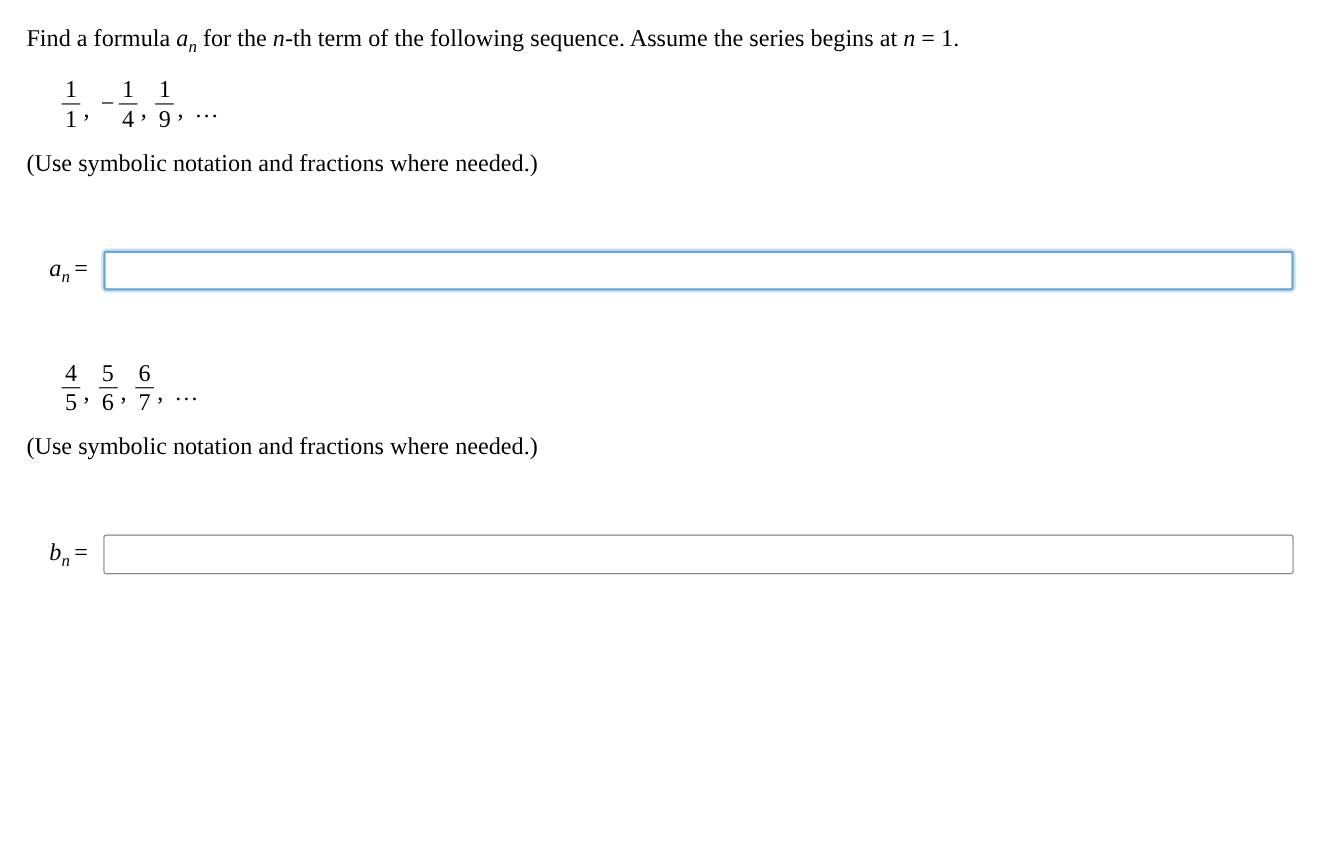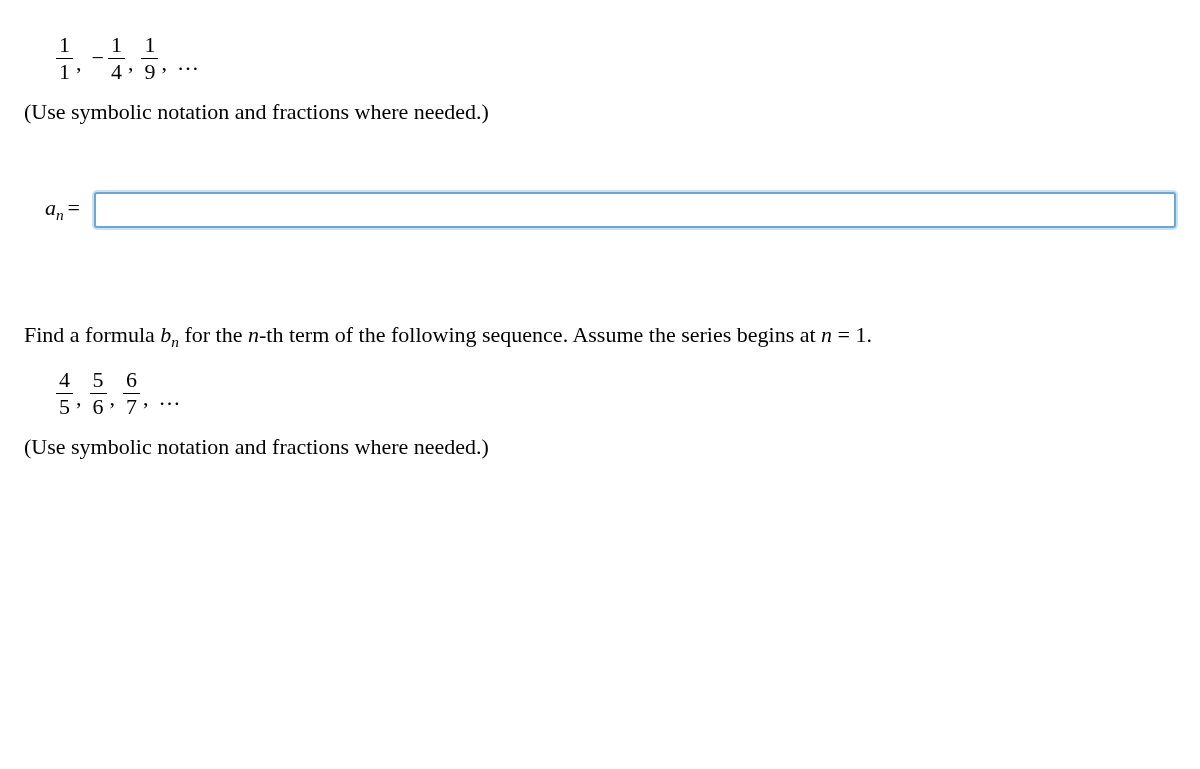--- a/index.html
+++ b/index.html
@@ -54,21 +54,21 @@
       margin-bottom: 4px;
       letter-spacing: 2px;
     }
     .hint-text {
       margin-top: 4px;
     }
     .answer-row {
       display: flex;
       align-items: center;
       margin-top: 64px;
-      margin-bottom: 92px;
+      margin-bottom: 64px;
     }
     .answer-label {
       font-style: italic;
       margin-right: 14px;
       white-space: nowrap;
       min-width: 56px;
       text-align: right;
     }
     .answer-label .sub {
       font-size: 0.7em;
@@ -99,20 +99,23 @@
     .sub-text {
       font-size: 0.7em;
       vertical-align: sub;
       font-style: italic;
     }
   </style>
 </head>
 <body>
 
 <div class="problem-block">
+  <div class="question-text">
+    <span>Find a formula </span><span class="italic-var">a</span><span class="sub-text">n</span><span> for the </span><span class="italic-var">n</span><span>-th term of the following sequence. Assume the series begins at </span><span class="italic-var">n</span><span> = 1.</span>
+  </div>
 
   <div class="sequence-display">
     <span class="fraction">
       <span class="num">1</span>
       <span class="den">1</span>
     </span>
     <span class="comma">,</span>
     <span class="minus">−</span>
     <span class="fraction">
       <span class="num">1</span>
@@ -131,23 +134,20 @@
 
   <div class="answer-row">
     <span class="answer-label">
       <span>a</span><span class="sub">n</span><span class="eq">=</span>
     </span>
     <input type="text" class="answer-input focused" autofocus="" style="">
   </div>
 </div>
 
 <div class="problem-block">
-  <div class="question-text">
-    <span>Find a formula </span><span class="italic-var">b</span><span class="sub-text">n</span><span> for the </span><span class="italic-var">n</span><span>-th term of the following sequence. Assume the series begins at </span><span class="italic-var">n</span><span> = 1.</span>
-  </div>
 
   <div class="sequence-display">
     <span class="fraction">
       <span class="num">4</span>
       <span class="den">5</span>
     </span>
     <span class="comma">,</span>
     <span class="fraction">
       <span class="num">5</span>
       <span class="den">6</span>
@@ -156,13 +156,19 @@
     <span class="fraction">
       <span class="num">6</span>
       <span class="den">7</span>
     </span>
     <span class="comma">,</span>
     <span class="dots">…</span>
   </div>
 
   <div class="hint-text">(Use symbolic notation and fractions where needed.)</div>
 
+  <div class="answer-row">
+    <span class="answer-label">
+      <span>b</span><span class="sub">n</span><span class="eq">=</span>
+    </span>
+    <input type="text" class="answer-input" style="">
+  </div>
 </div>
 
 </body></html>

